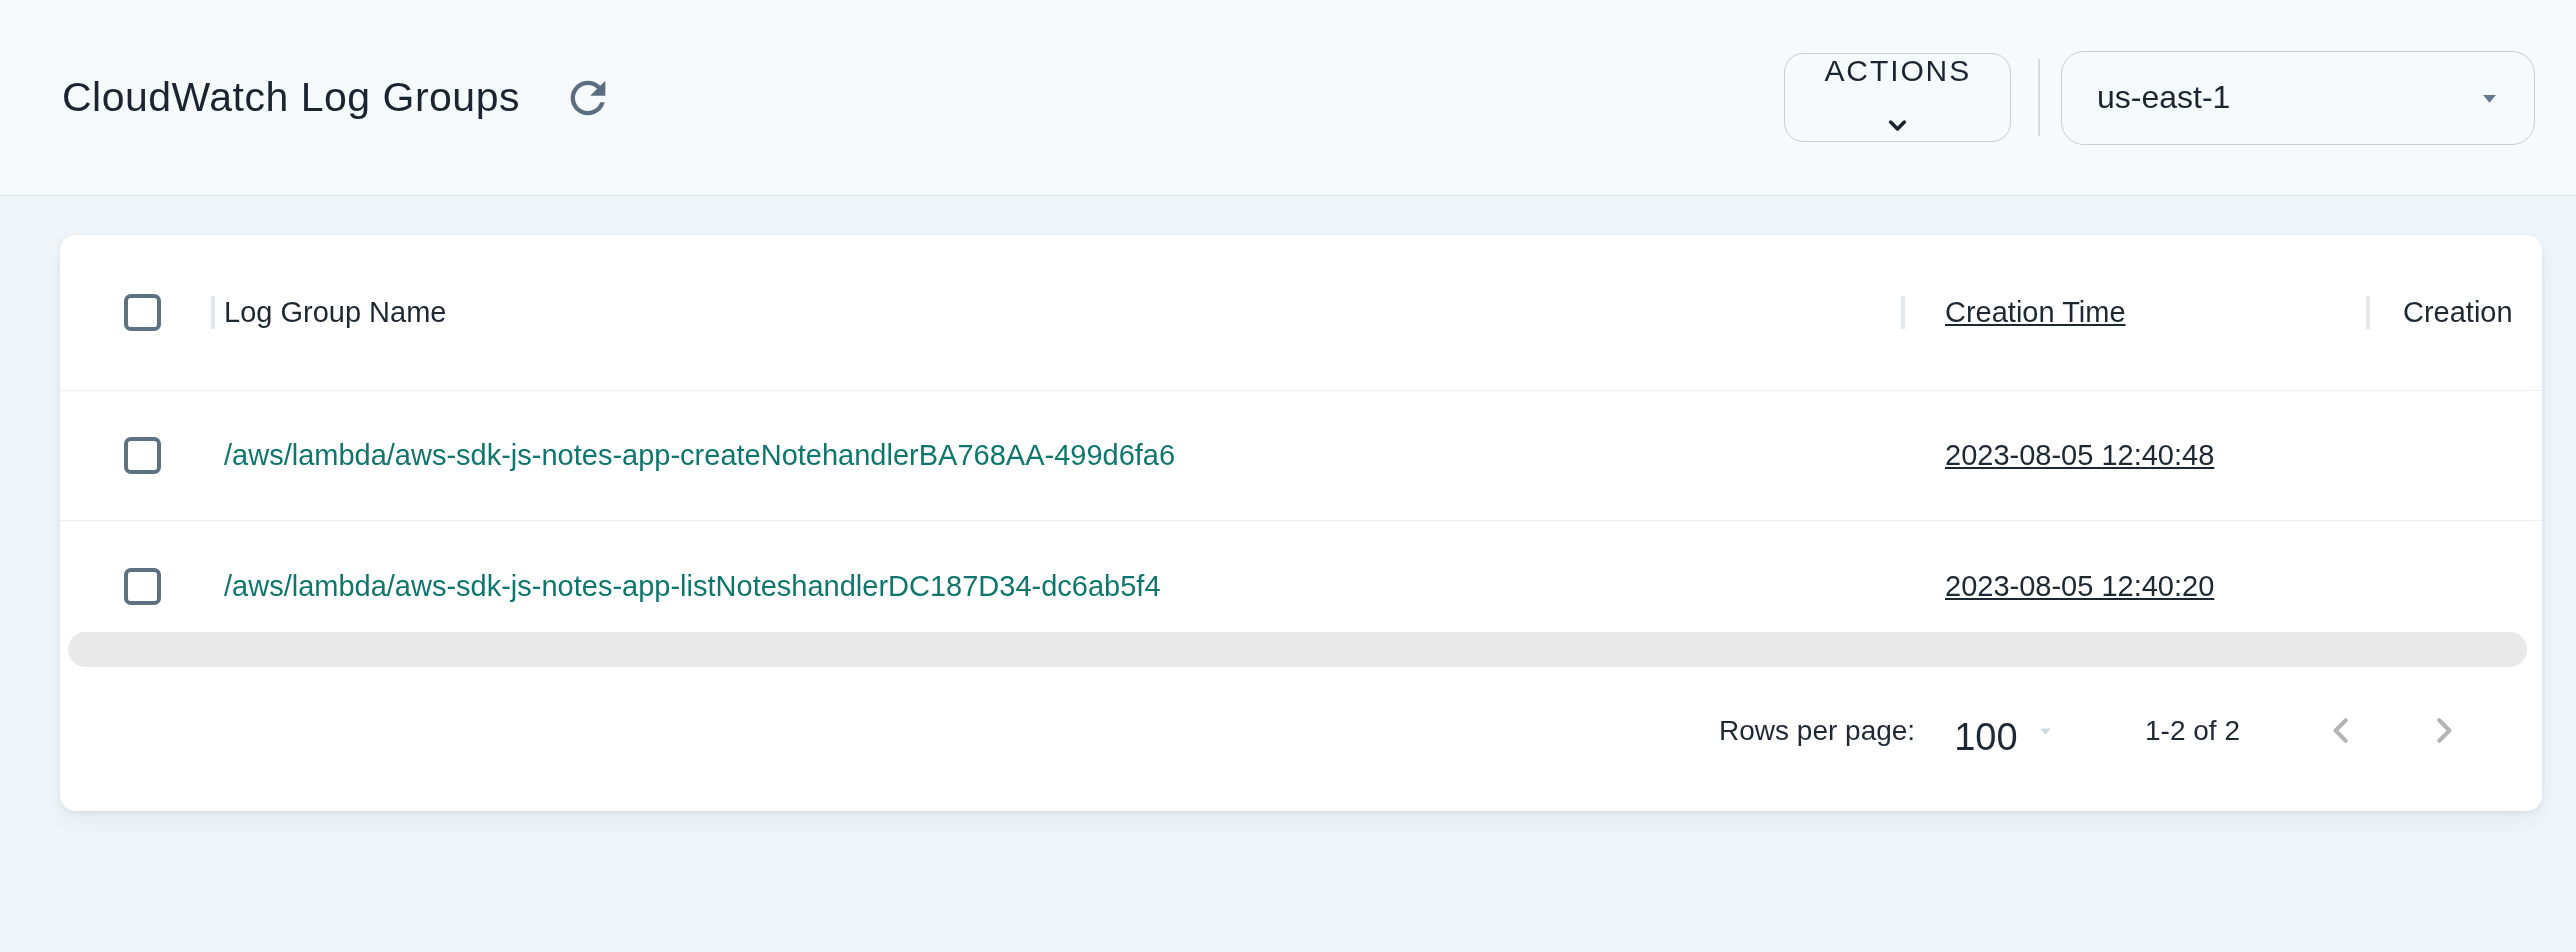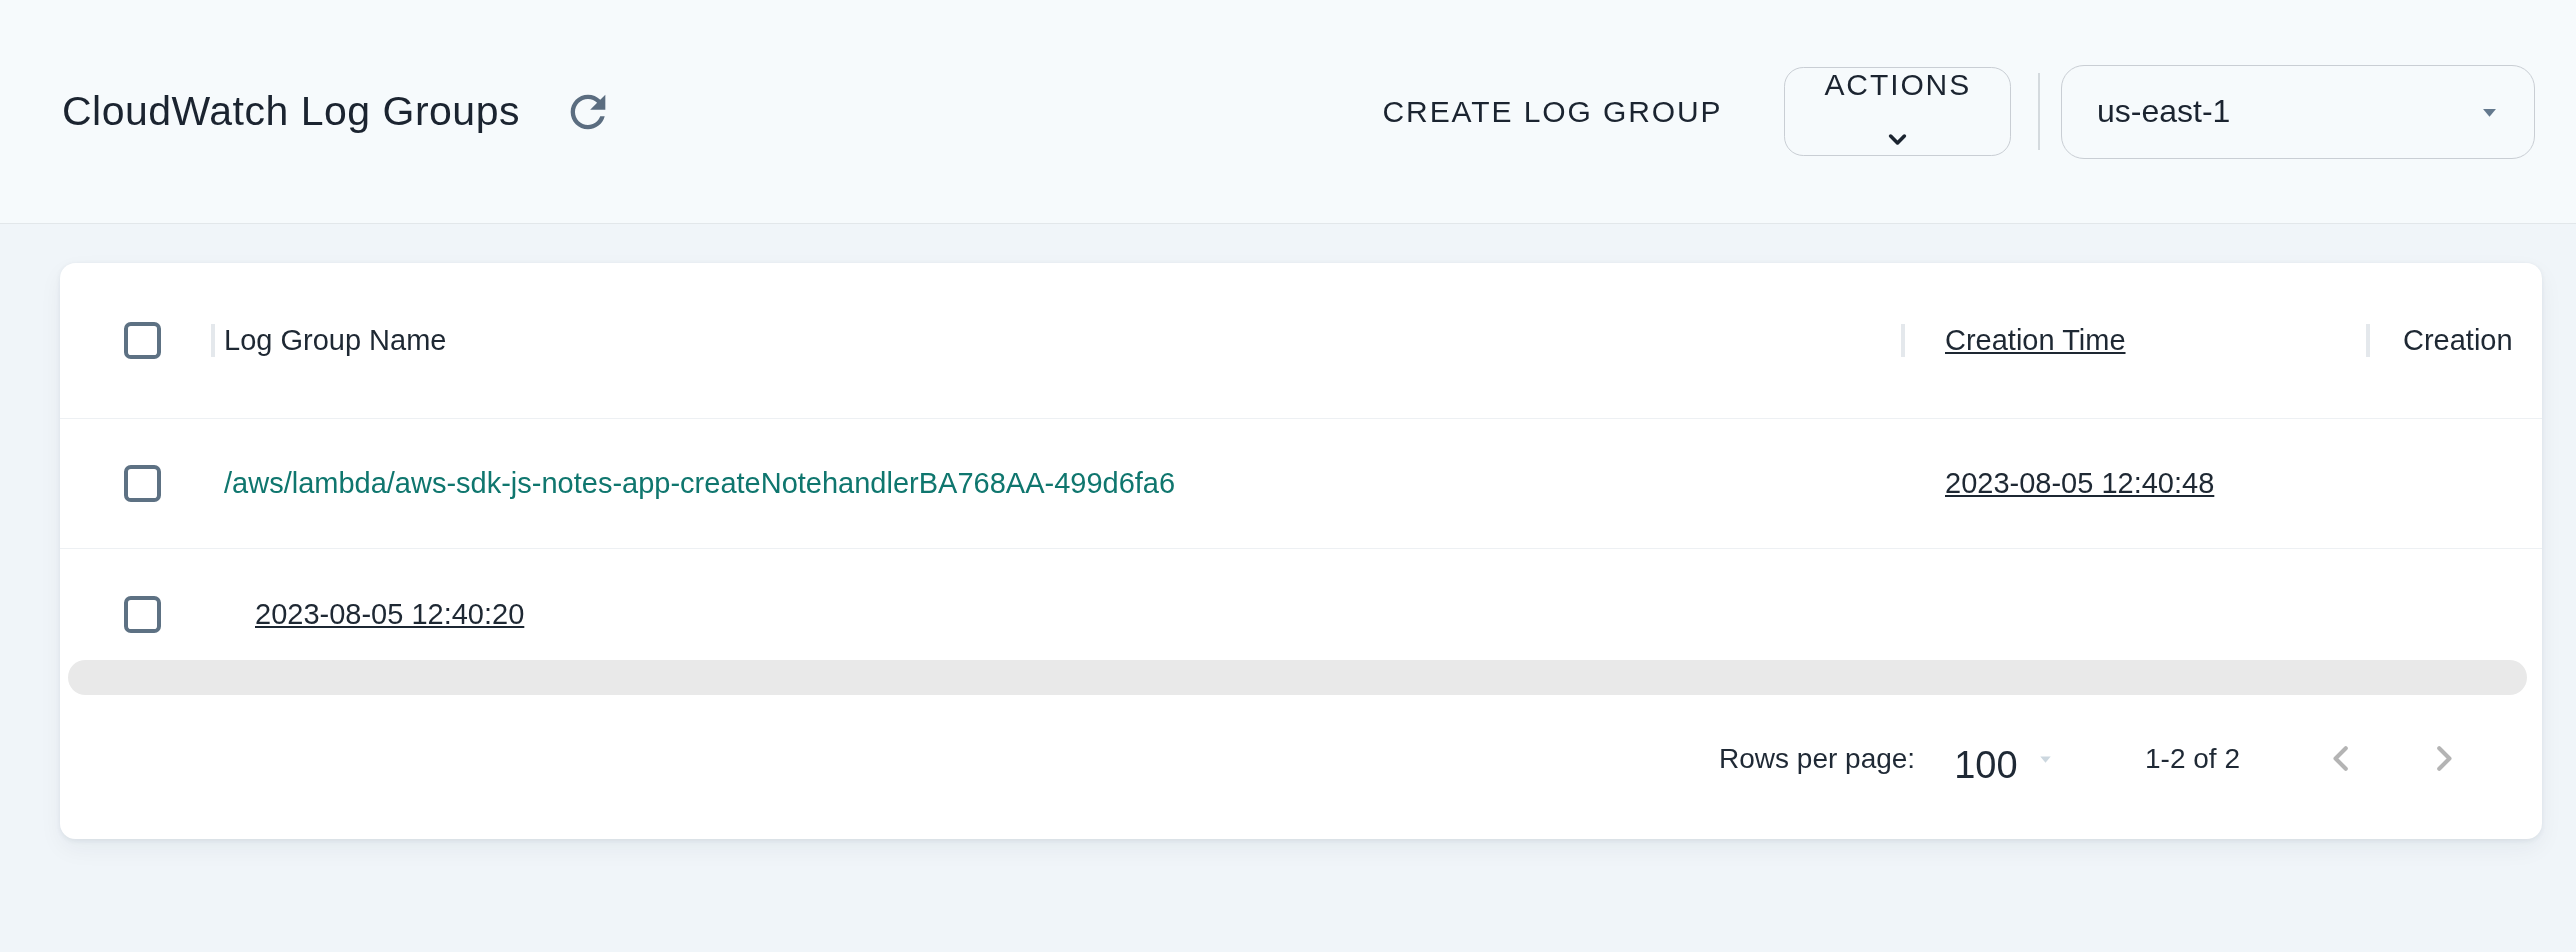--- a/index.html
+++ b/index.html
@@ -6,21 +6,21 @@
   html,body { width:2576px; height:952px; }
   body {
     font-family:"Liberation Sans", sans-serif;
     background:#f0f5f9;
     color:#1c2732;
     overflow:hidden;
   }
 
   
   .topbar {
-    height:224px;
+    height:196px;
     background:#f6fafc;
     border-bottom:1.9px solid #e2e7ea;
     display:flex;
     align-items:center;
     padding:0 41px 0 62px;
     justify-content:space-between;
   }
   .page-title {
     font-size:41px;
     font-weight:500;
@@ -207,21 +207,20 @@
   <button class="refresh-btn">
     <span style="display:flex;">
       <svg width="52" height="52" viewBox="0 0 24 24" fill="#5b6d80" aria-hidden="true">
         <path d="M17.65 6.35C16.2 4.9 14.21 4 12 4c-4.42 0-7.99 3.58-8 8s3.57 8 7.99 8c3.73 0 6.84-2.55 7.73-6h-2.08c-.82 2.33-3.04 4-5.65 4-3.31 0-6-2.69-6-6s2.69-6 6-6c1.66 0 3.14.69 4.22 1.78L13 11h7V4l-2.35 2.35z"></path>
       </svg>
     </span>
   </button>
 
   <div class="spacer"></div>
 
-  <button class="text-btn">CREATE LOG GROUP</button>
 
   <button class="outline-btn">
     <span>ACTIONS</span>
     <span style="display:flex;">
       <svg width="33" height="33" viewBox="0 0 24 24" fill="none" stroke="#1b2430" stroke-width="2.6" stroke-linecap="round" stroke-linejoin="round" aria-hidden="true">
         <path d="M7 9.5l5 5 5-5"></path>
       </svg>
     </span>
   </button>
 
@@ -267,20 +266,23 @@
     <div class="cell-time">
       <span class="time-text">2023-08-05 12:40:48</span>
     </div>
     <div class="cell-retention"></div>
   </div>
 
   <div class="trow tbody-row">
     <div class="cell-check">
       <span class="checkbox"></span>
     </div>
+    <div class="cell-name">
+      <a class="loglink" href="#">/aws/lambda/aws-sdk-js-notes-app-listNoteshandlerDC187D34-dc6ab5f4</a>
+    </div>
     <div class="cell-time">
       <span class="time-text">2023-08-05 12:40:20</span>
     </div>
     <div class="cell-retention"></div>
   </div>
 
   <div class="hscrollbar"></div>
 
   <div class="pagination">
     <span class="rpp-label">Rows per page:</span>

